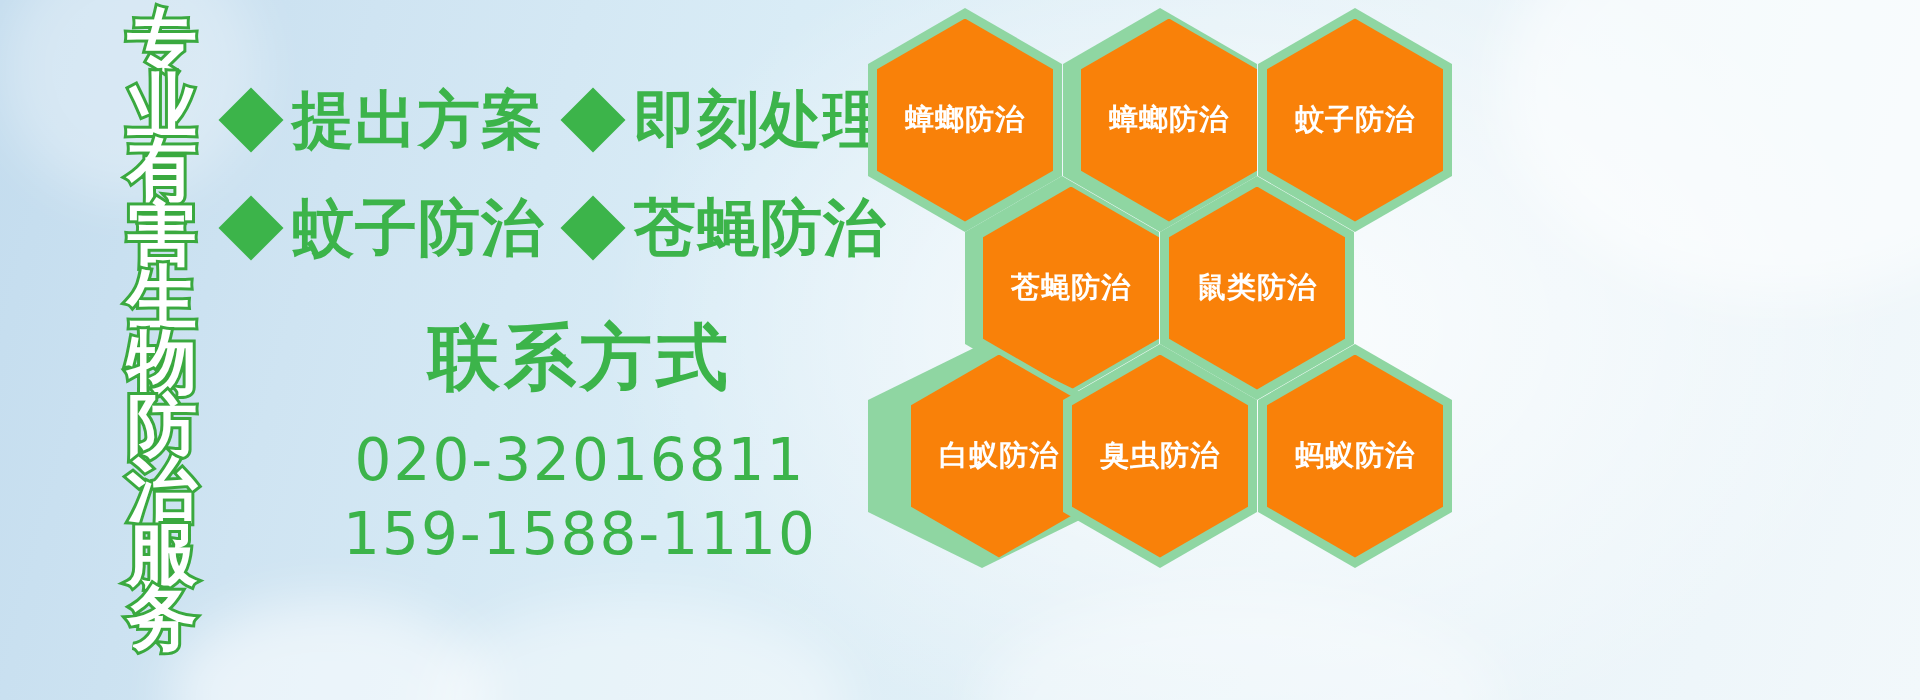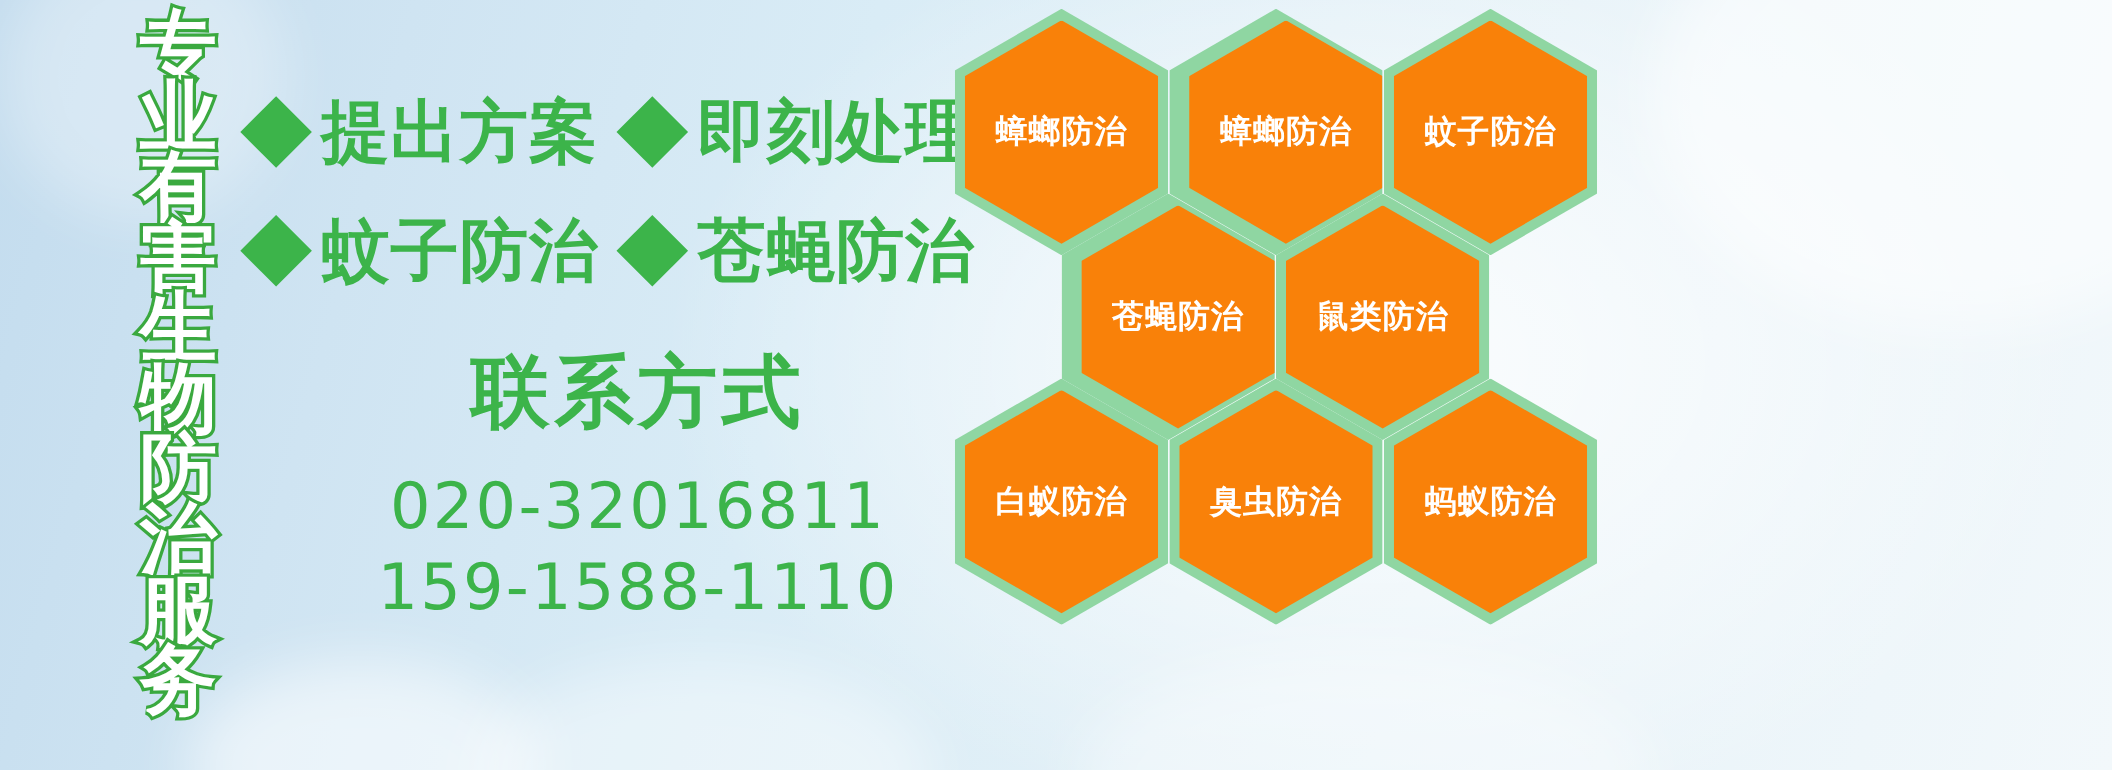--- a/index.html
+++ b/index.html
@@ -169,21 +169,21 @@
         <span class="hex-label">苍蝇防治</span>
       </div>
     </div>
 
     <div class="hex" style="left:300px;top:176px;">
       <div class="hex-inner">
         <span class="hex-label">鼠类防治</span>
       </div>
     </div>
 
-    <div class="hex" style="left:8px;  top:344px;">
+    <div class="hex" style="left:8px;  top:344px;padding-left:34px;">
       <div class="hex-inner">
         <span class="hex-label">白蚁防治</span>
       </div>
     </div>
 
     <div class="hex" style="left:203px;top:344px;">
       <div class="hex-inner">
         <span class="hex-label">臭虫防治</span>
       </div>
     </div>

